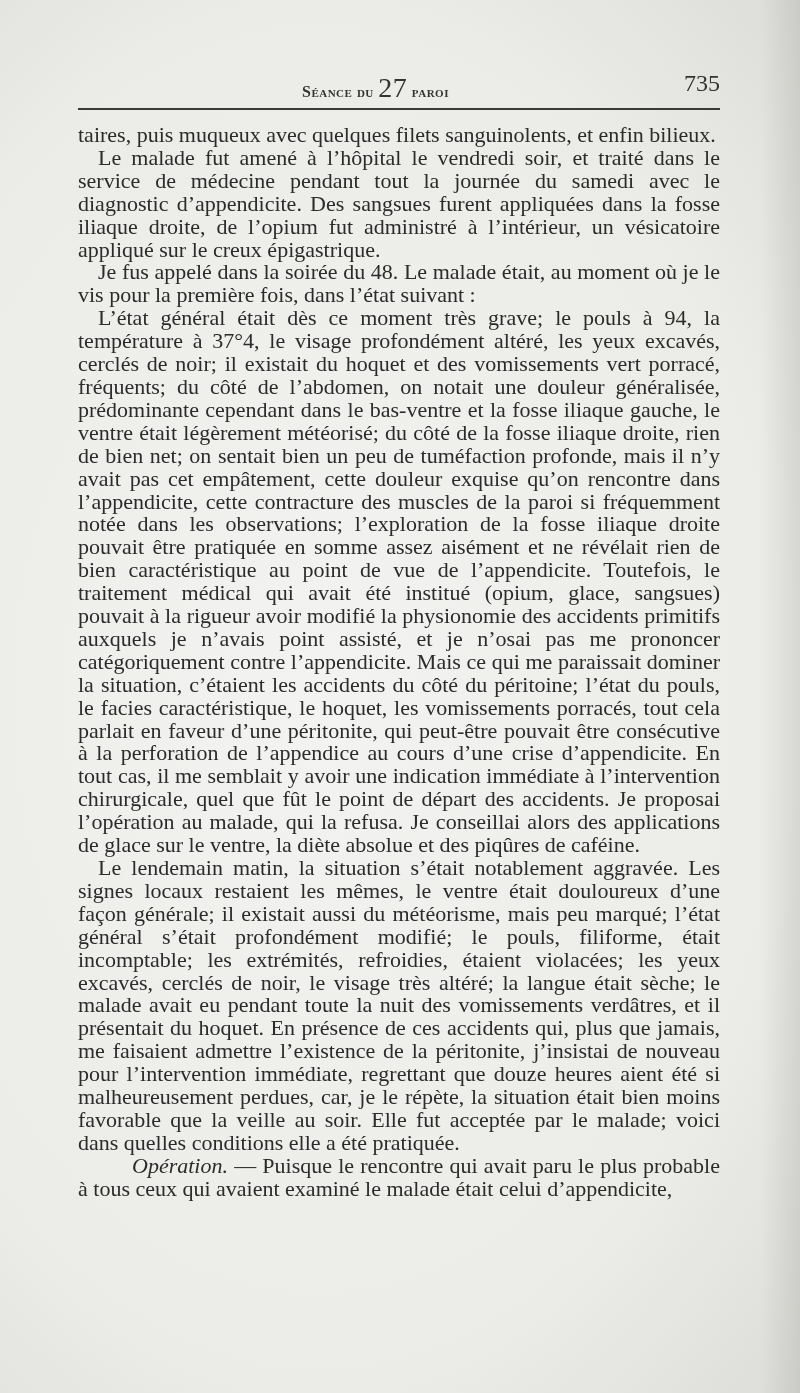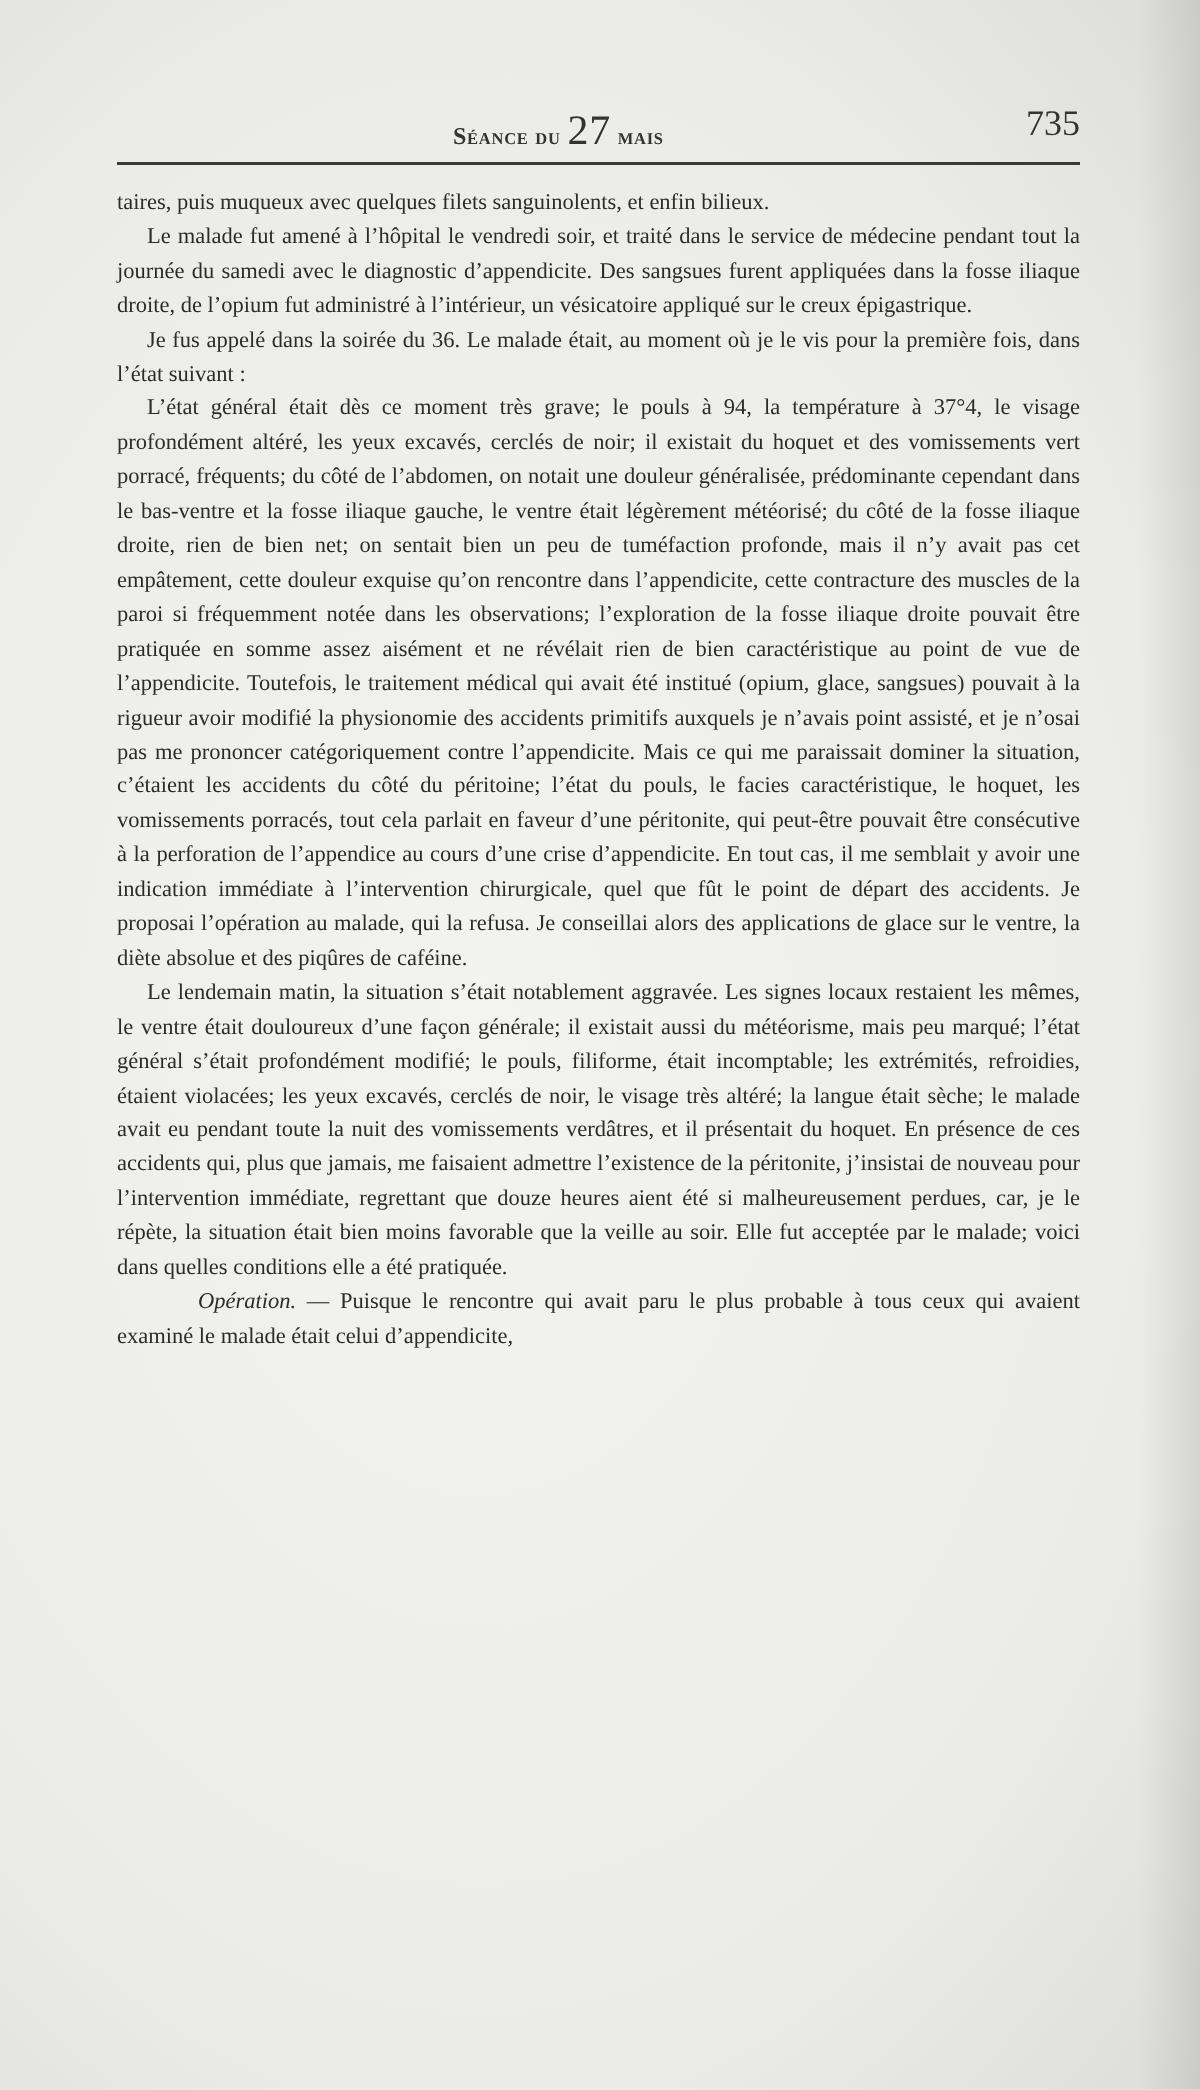--- a/index.html
+++ b/index.html
@@ -62,21 +62,21 @@
       left: 78px;
       width: 642px;
       height: 0;
       border-top: 2px solid #3a3a3a;
     }
     .body-text {
       position: absolute;
       top: 124px;
       left: 78px;
       width: 642px;
-      font-size: 15px;
+      font-size: 22px;
       line-height: 22.9px;
       text-align: justify;
       color: #2b2b2b;
       font-family: "Liberation Serif", "DejaVu Serif", serif;
       font-stretch: condensed;
     }
     .body-text p {
       margin: 0;
       text-indent: 0;
     }
@@ -88,27 +88,27 @@
       margin-left: 34px;
     }
   </style>
 </head>
 <body>
 
 <div class="page">
   <div class="edge-shadow"></div>
 
   <div class="running-head">
-    <div class="running-title"><span>Séance du </span><span class="num">27</span><span> mais</span></div>
+    <div class="running-title"><span>Séance du </span><span class="num">27</span><span> paroi</span></div>
     <div class="page-number">735</div>
   </div>
 
   <div class="rule"></div>
 
   <div class="body-text">
     <p>taires, puis muqueux avec quelques filets sanguinolents, et enfin bilieux.</p>
     <p class="indent">Le malade fut amené à l’hôpital le vendredi soir, et traité dans le service de médecine pendant tout la journée du samedi avec le diagnostic d’appendicite. Des sangsues furent appliquées dans la fosse iliaque droite, de l’opium fut administré à l’intérieur, un vésicatoire appliqué sur le creux épigastrique.</p>
-    <p class="indent">Je fus appelé dans la soirée du 36. Le malade était, au moment où je le vis pour la première fois, dans l’état suivant :</p>
+    <p class="indent">Je fus appelé dans la soirée du 48. Le malade était, au moment où je le vis pour la première fois, dans l’état suivant :</p>
     <p class="indent">L’état général était dès ce moment très grave; le pouls à 94, la température à 37°4, le visage profondément altéré, les yeux excavés, cerclés de noir; il existait du hoquet et des vomissements vert porracé, fréquents; du côté de l’abdomen, on notait une douleur généralisée, prédominante cependant dans le bas-ventre et la fosse iliaque gauche, le ventre était légèrement météorisé; du côté de la fosse iliaque droite, rien de bien net; on sentait bien un peu de tuméfaction profonde, mais il n’y avait pas cet empâtement, cette douleur exquise qu’on rencontre dans l’appendicite, cette contracture des muscles de la paroi si fréquemment notée dans les observations; l’exploration de la fosse iliaque droite pouvait être pratiquée en somme assez aisément et ne révélait rien de bien caractéristique au point de vue de l’appendicite. Toutefois, le traitement médical qui avait été institué (opium, glace, sangsues) pouvait à la rigueur avoir modifié la physionomie des accidents primitifs auxquels je n’avais point assisté, et je n’osai pas me prononcer catégoriquement contre l’appendicite. Mais ce qui me paraissait dominer la situation, c’étaient les accidents du côté du péritoine; l’état du pouls, le facies caractéristique, le hoquet, les vomissements porracés, tout cela parlait en faveur d’une péritonite, qui peut-être pouvait être consécutive à la perforation de l’appendice au cours d’une crise d’appendicite. En tout cas, il me semblait y avoir une indication immédiate à l’intervention chirurgicale, quel que fût le point de départ des accidents. Je proposai l’opération au malade, qui la refusa. Je conseillai alors des applications de glace sur le ventre, la diète absolue et des piqûres de caféine.</p>
     <p class="indent">Le lendemain matin, la situation s’était notablement aggravée. Les signes locaux restaient les mêmes, le ventre était douloureux d’une façon générale; il existait aussi du météorisme, mais peu marqué; l’état général s’était profondément modifié; le pouls, filiforme, était incomptable; les extrémités, refroidies, étaient violacées; les yeux excavés, cerclés de noir, le visage très altéré; la langue était sèche; le malade avait eu pendant toute la nuit des vomissements verdâtres, et il présentait du hoquet. En présence de ces accidents qui, plus que jamais, me faisaient admettre l’existence de la péritonite, j’insistai de nouveau pour l’intervention immédiate, regrettant que douze heures aient été si malheureusement perdues, car, je le répète, la situation était bien moins favorable que la veille au soir. Elle fut acceptée par le malade; voici dans quelles conditions elle a été pratiquée.</p>
     <p class="indent"><em>Opération.</em><span> — Puisque le rencontre qui avait paru le plus probable à tous ceux qui avaient examiné le malade était celui d’appendicite,</span></p>
   </div>
 </div>
 
 </body></html>

